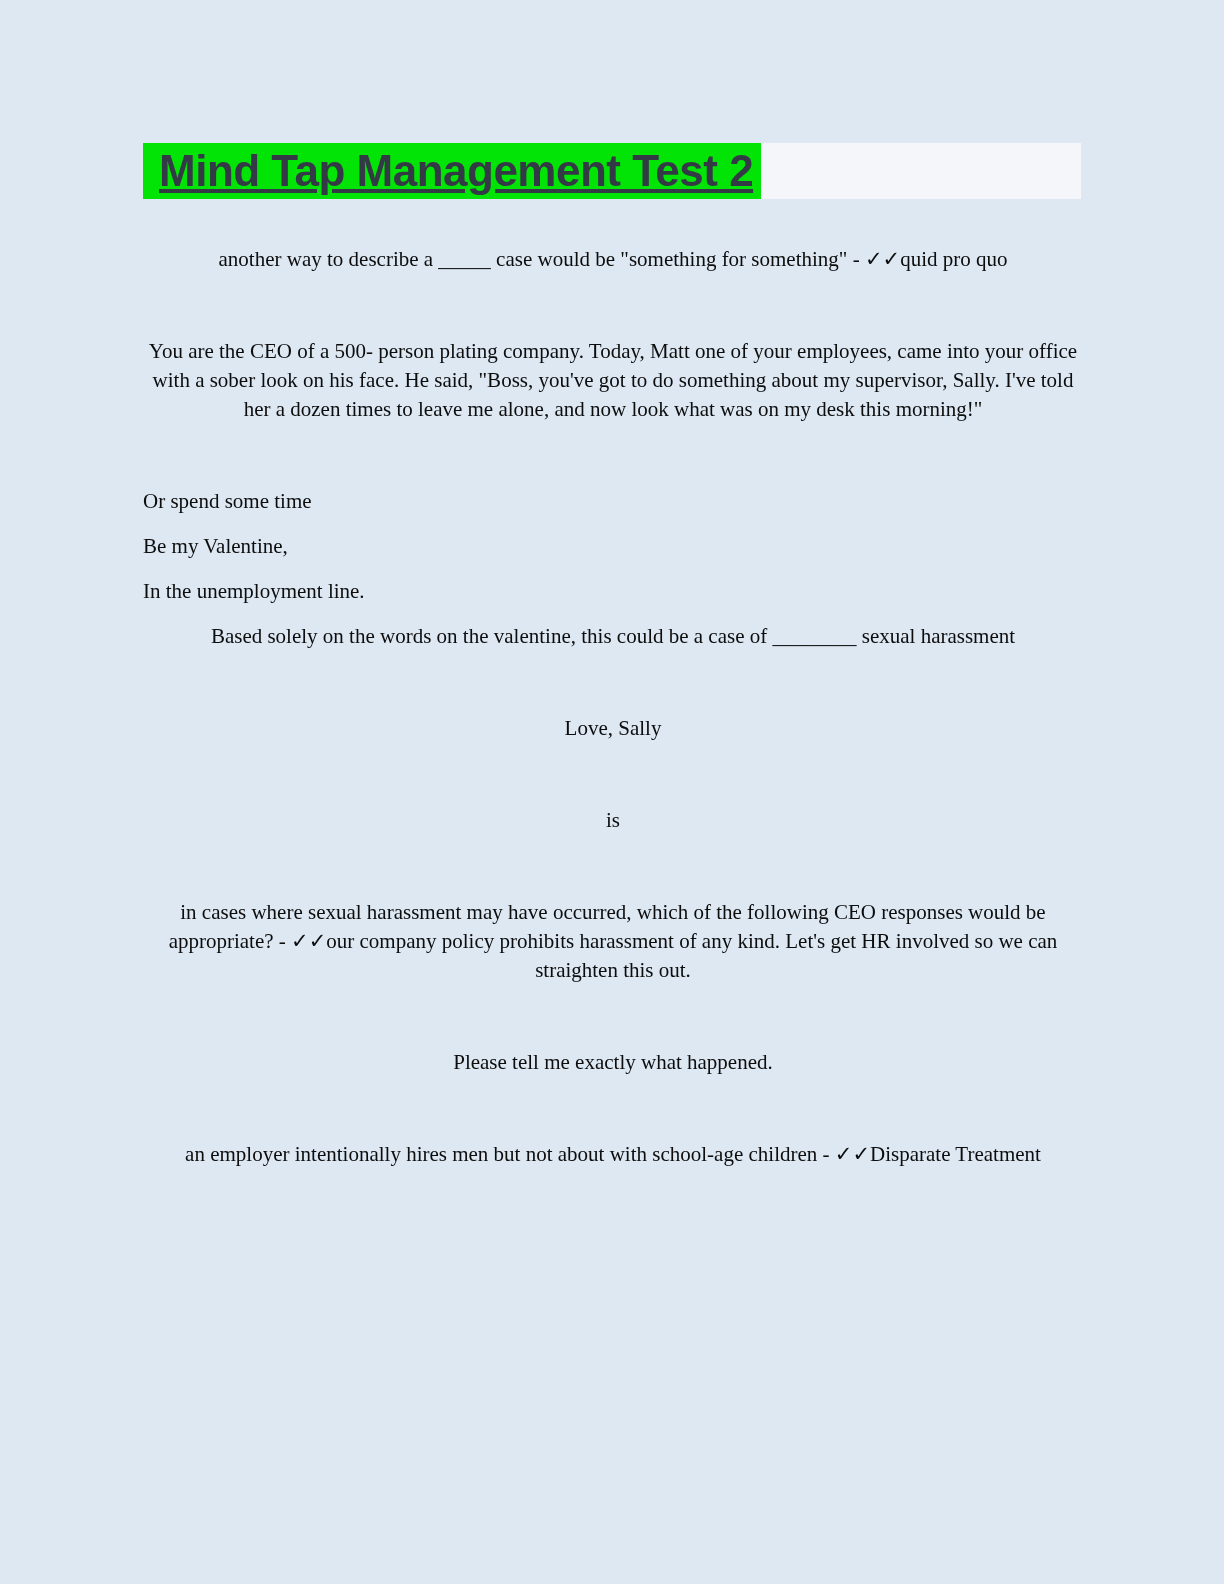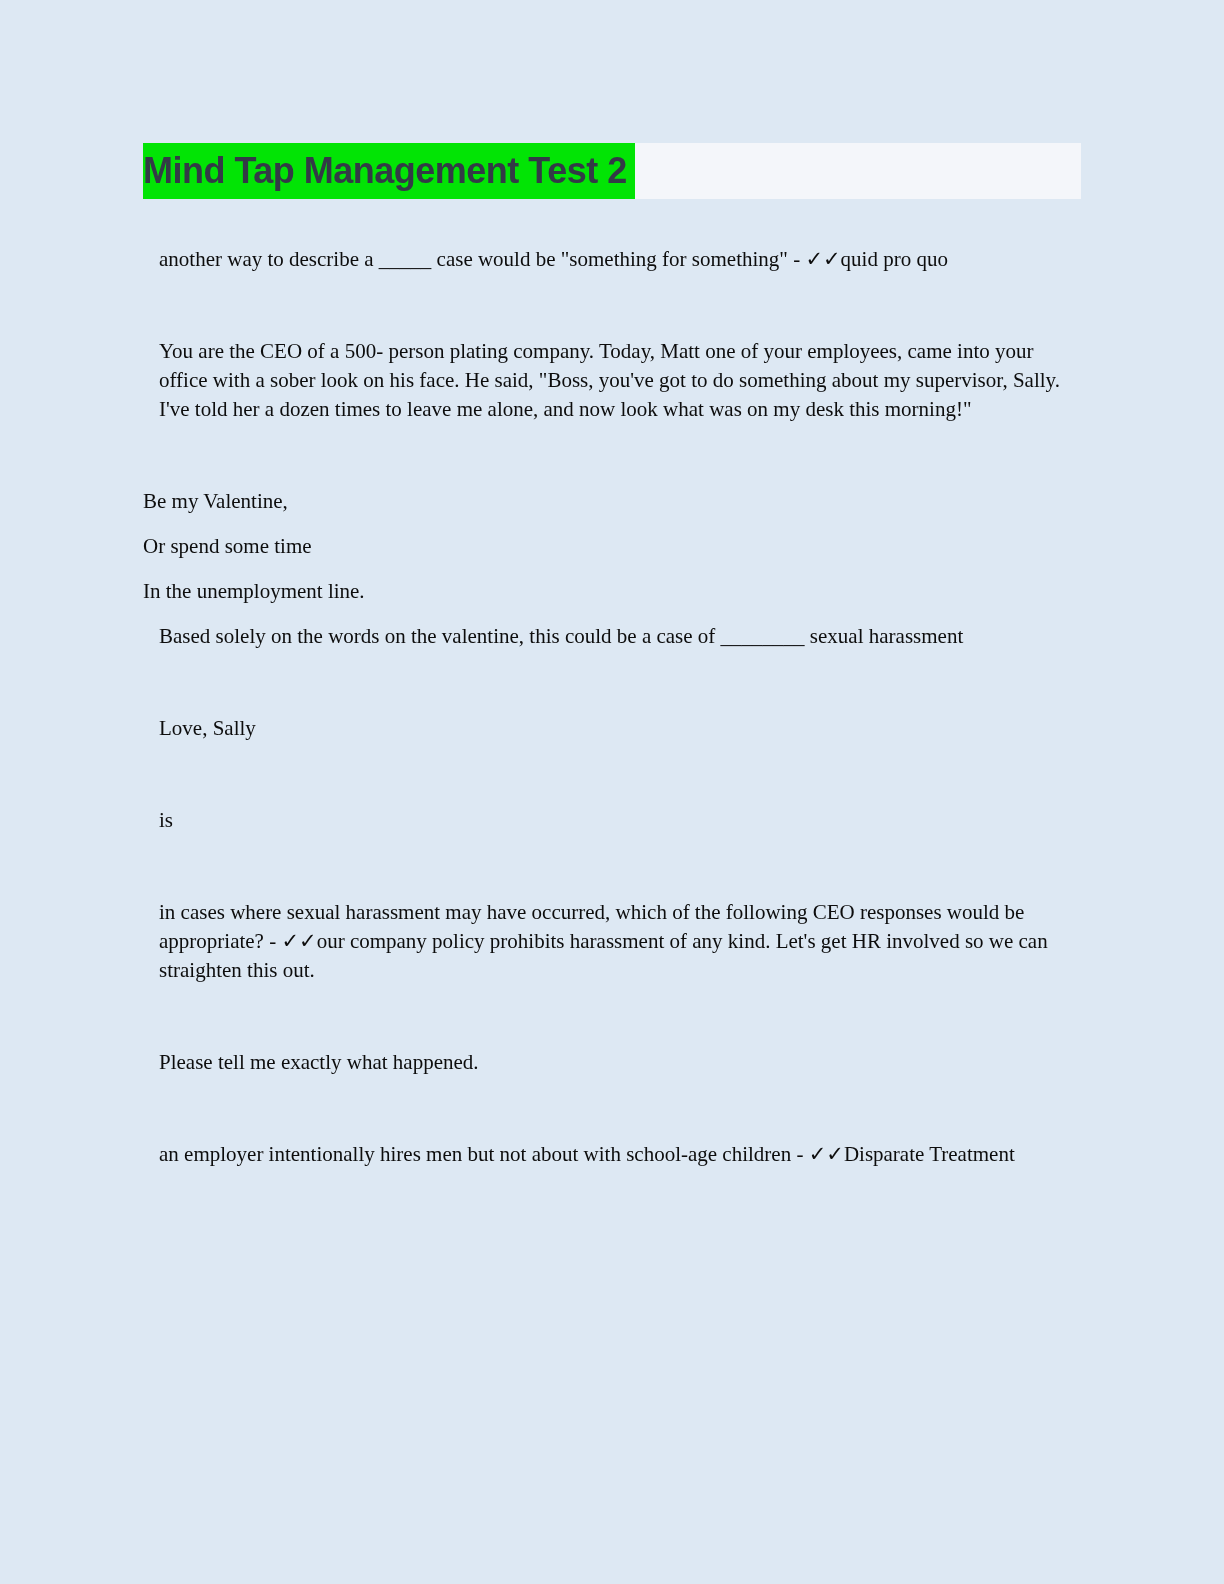--- a/index.html
+++ b/index.html
@@ -19,52 +19,53 @@
     width: 938px;
     height: 56px;
     background: var(--title-strip-background, #f4f6fa);
   }
   .title-highlight {
     display: inline-block;
     background: var(--title-highlight, #02e405);
     color: var(--title-text, #333a46);
     font-family: "Liberation Sans", sans-serif;
     font-weight: 700;
-    font-size: 36px;
+    font-size: 44px;
     line-height: 56px;
     letter-spacing: -0.5px;
-    padding: 0 8px 0 0;
+    padding: 0 8px 0 16px;
     white-space: nowrap;
+    text-decoration: underline;
   }
   .content {
     margin-left: 143px;
     width: 940px;
     font-size: 21px;
     line-height: 29px;
     color: var(--body-text, #0d0d0d);
   }
-  .content p.block { margin: 0 0 63px 16px; }
+  .content p.block { margin: 0 0 63px 0; text-align: center; }
   .content p.line  { margin: 0 0 16px 0; }
   .check {
     font-family: "DejaVu Sans", sans-serif;
     font-weight: 700;
   }
 </style>
 </head>
 <body>
 
 <div class="page">
   <div class="title-strip">
     <h1 class="title-highlight">Mind Tap Management Test 2</h1>
   </div>
   <div class="content">
       <p class="block"><span class="txt">another way to describe a _____ case would be "something for something" - </span><span class="check">✓✓</span><span class="txt">quid pro quo</span></p>
       <p class="block"><span class="txt">You are the CEO of a 500- person plating company. Today, Matt one of your employees, came into your office with a sober look on his face. He said, "Boss, you've got to do something about my supervisor, Sally. I've told her a dozen times to leave me alone, and now look what was on my desk this morning!"</span></p>
+      <p class="line"><span class="txt">Or spend some time</span></p>
       <p class="line"><span class="txt">Be my Valentine,</span></p>
-      <p class="line"><span class="txt">Or spend some time</span></p>
       <p class="line"><span class="txt">In the unemployment line.</span></p>
       <p class="block"><span class="txt">Based solely on the words on the valentine, this could be a case of ________ sexual harassment</span></p>
       <p class="block"><span class="txt">Love, Sally</span></p>
       <p class="block"><span class="txt">is</span></p>
       <p class="block"><span class="txt">in cases where sexual harassment may have occurred, which of the following CEO responses would be appropriate? - </span><span class="check">✓✓</span><span class="txt">our company policy prohibits harassment of any kind. Let's get HR involved so we can straighten this out.</span></p>
       <p class="block"><span class="txt">Please tell me exactly what happened.</span></p>
       <p class="block"><span class="txt">an employer intentionally hires men but not about with school-age children - </span><span class="check">✓✓</span><span class="txt">Disparate Treatment</span></p>
     </div>
 </div>
 

